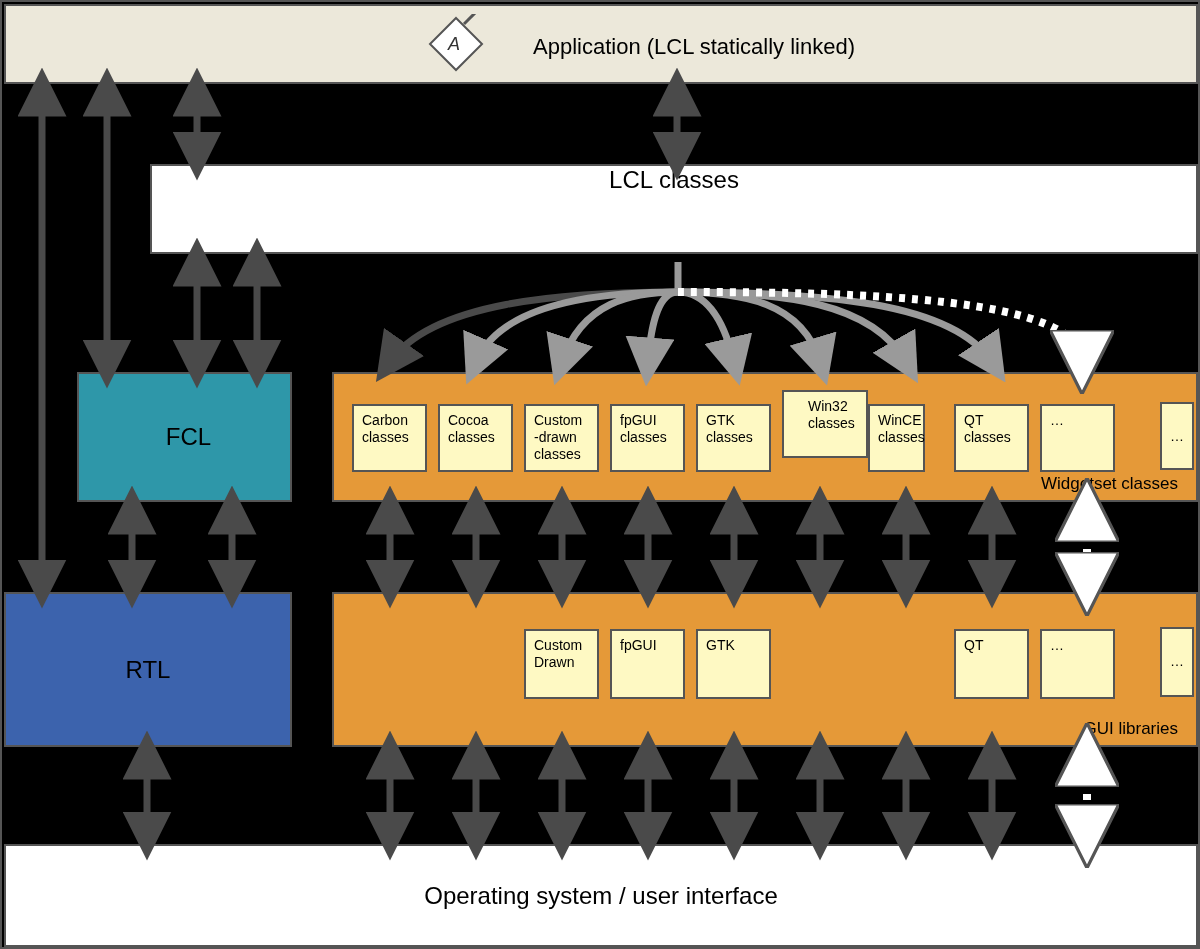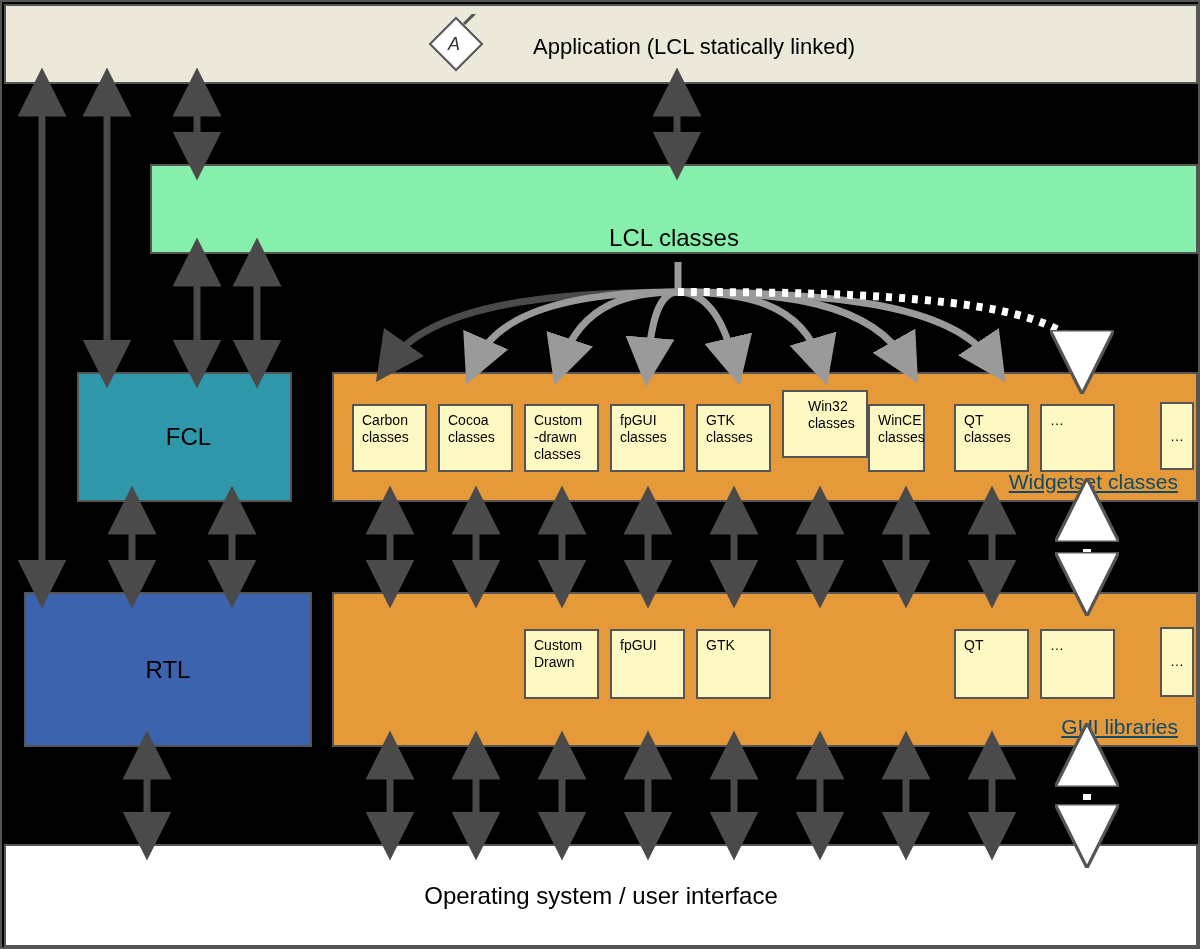--- a/index.html
+++ b/index.html
@@ -36,23 +36,22 @@
     position: absolute;
     box-sizing: border-box;
     background: #fef9c3;
     border: 2px solid #555;
     padding: 6px 8px;
     font-size: 14px;
     line-height: 1.2;
   }
   .tag-label {
     position: absolute;
-    font-size: 21px;
-    color: #0c4a6e;
-    text-decoration: underline;
+    font-size: 17px;
+    color: #000000;
   }
   svg.overlay {
     position: absolute;
     left: 0; top: 0;
     width: 1200px;
     height: 949px;
     pointer-events: none;
   }
   .icon-note {
     position: absolute;
@@ -69,29 +68,29 @@
     <div class="icon-note" style="left:420px; top:8px;">
       <svg viewBox="0 0 60 60">
         <polygon points="30,4 56,30 30,56 4,30" fill="#fff" stroke="#555" stroke-width="2"></polygon>
         <text x="22" y="36" font-size="18" fill="#333" font-style="italic">A</text>
         <line x1="38" y1="10" x2="50" y2="-2" stroke="#555" stroke-width="3"></line>
       </svg>
     </div>
     <div class="label" style="position:absolute; left:495px; top:28px;">Application (LCL   statically linked)</div>
   </div>
 
-  <div class="box" style="left:148px; top:162px; width:1048px; height:90px; background:#86efac; display:flex; align-items:flex-end; justify-content:center;">
+  <div class="box" style="left:148px; top:162px; width:1048px; height:90px; background:#ffffff; display:flex; align-items:flex-start; justify-content:center;">
     <div class="label-big">LCL classes</div>
   </div>
 
   <div class="box" style="left:75px; top:370px; width:215px; height:130px; background:#2e97a9; display:flex; align-items:center; justify-content:center;padding-left:8px;">
     <div class="label-big">FCL</div>
   </div>
 
-  <div class="box" style="left:2px; top:590px; width:288px; height:155px; background:#3c63ad; display:flex; align-items:center; justify-content:center;margin-left:20px;">
+  <div class="box" style="left:2px; top:590px; width:288px; height:155px; background:#3c63ad; display:flex; align-items:center; justify-content:center;">
     <div class="label-big">RTL</div>
   </div>
 
   <div class="box" style="left:330px; top:370px; width:866px; height:130px; background:#e59938;">
     <div class="small-box" style="left:18px;  top:30px; width:75px; height:68px; white-space:pre;">Carbon
 classes</div>
     <div class="small-box" style="left:104px; top:30px; width:75px; height:68px; white-space:pre;">Cocoa
 classes</div>
     <div class="small-box" style="left:190px; top:30px; width:75px; height:68px; white-space:pre;">Custom
 -drawn

